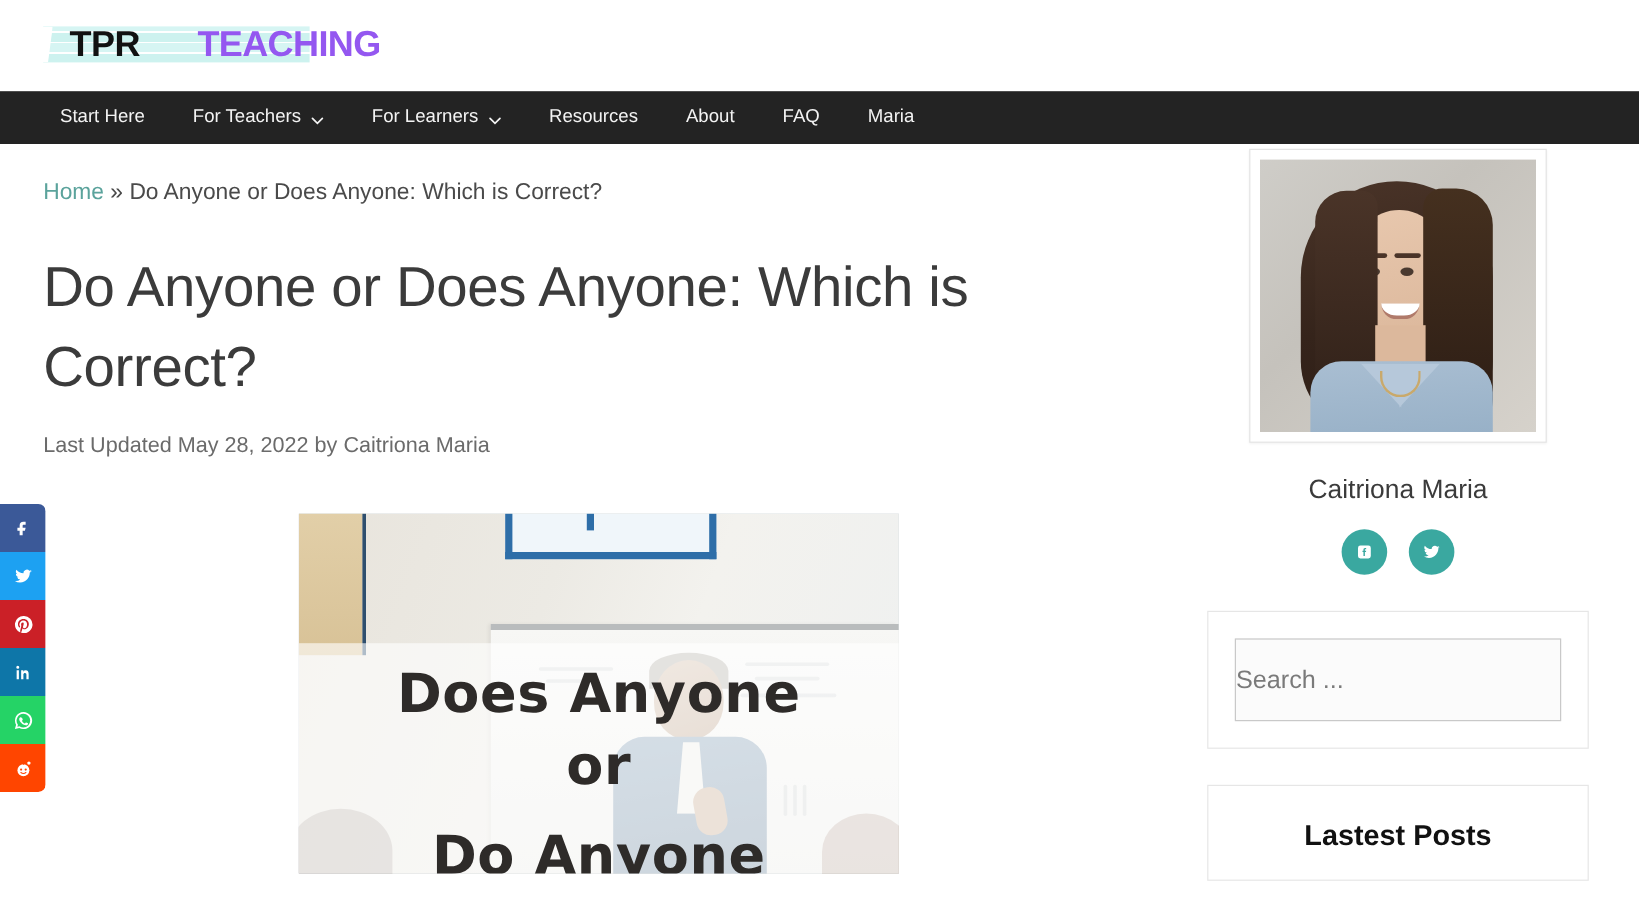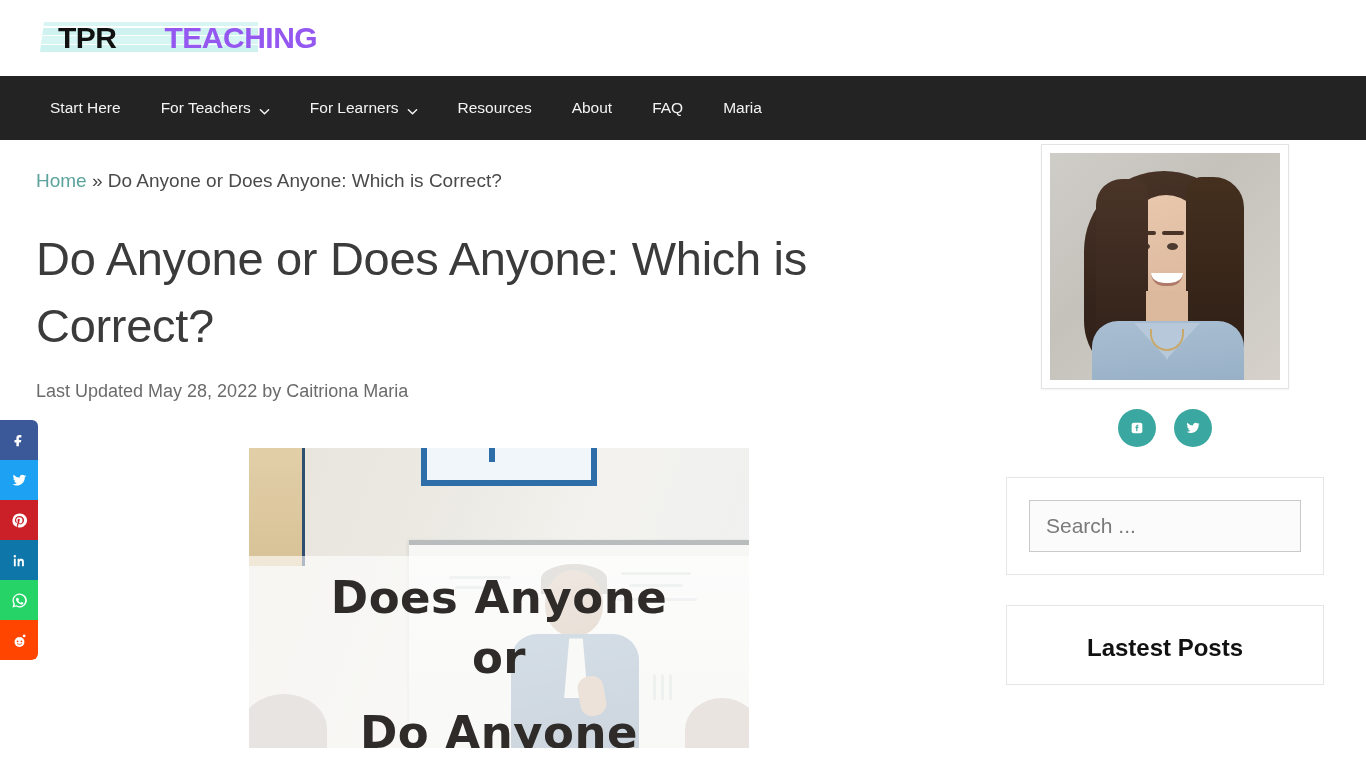--- a/index.html
+++ b/index.html
@@ -47,21 +47,21 @@
     font-weight: bold;
     letter-spacing: -0.5px;
     line-height: 40px;
     padding-left: 22px;
   }
   .logo-tpr { color: #111; }
   .logo-teaching { color: #9457f0; margin-left: 48px; }
 
   
   .main-nav {
-    height: 64px;
+    height: 44px;
     background: #232323;
     display: flex;
     align-items: center;
     padding-left: 50px;
   }
   .nav-item {
     color: #f3f3f3;
     font-size: 15.5px;
     margin-right: 40px;
     display: flex;
@@ -308,24 +308,24 @@
 
   
   .widget {
     border: 1px solid #e6e6e6;
     background: #fff;
     margin-top: 30px;
     padding: 22px;
   }
   .search-input {
     width: 100%;
-    height: 52px;
+    height: 69px;
     border: 1px solid #c9c9c9;
     background: #fbfbfb;
-    padding: 0 16px;
+    padding: 0 0;
     font-size: 21px;
     color: #6d6d6d;
     font-family: "Liberation Sans", sans-serif;
     outline: none;
   }
   .search-input::placeholder { color: #7a7a7a; }
   .widget-title {
     text-align: center;
     font-size: 24px;
     font-weight: bold;
@@ -477,20 +477,21 @@
           <span class="ap-hair-front-l"></span>
           <span class="ap-hair-front-r"></span>
           <span class="ap-neck"></span>
           <span class="ap-shirt"></span>
           <span class="ap-collar-l"></span>
           <span class="ap-collar-r"></span>
           <span class="ap-necklace"></span>
         </div>
       </div>
 
+      <div class="author-name">Caitriona Maria</div>
 
       <div class="author-socials">
         <div class="soc-circle">
           <svg width="16" height="16" viewBox="0 0 24 24">
               <rect x="4" y="4" width="16" height="16" rx="3" fill="#fff"></rect>
               <path d="M14.2 8.6h-1.1c-.3 0-.5.2-.5.6v1.1h1.6l-.2 1.7h-1.4V17h-1.8v-5h-1.2v-1.7h1.2V9.1c0-1.2.7-2.1 2-2.1h1.4z" fill="#3aa8a0"></path>
             </svg>
         </div>
         <div class="soc-circle">
           <svg width="18" height="18" viewBox="0 0 24 24">

